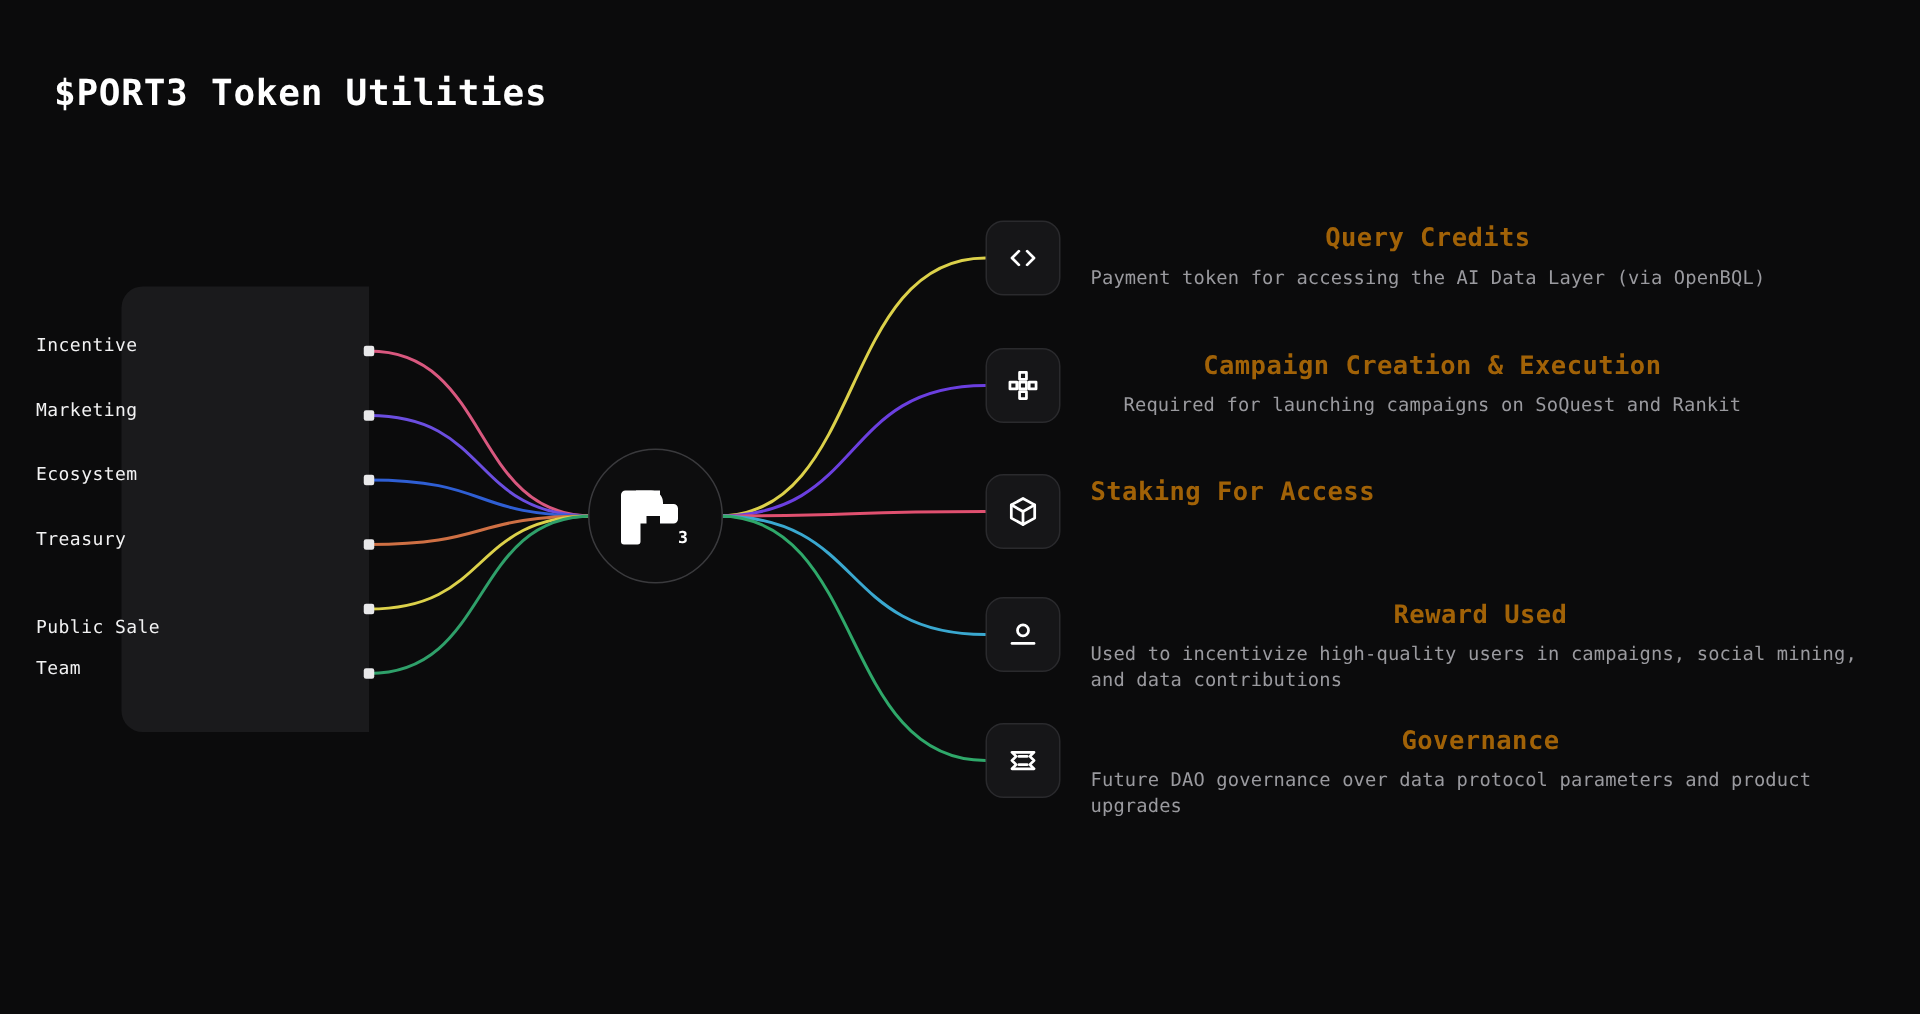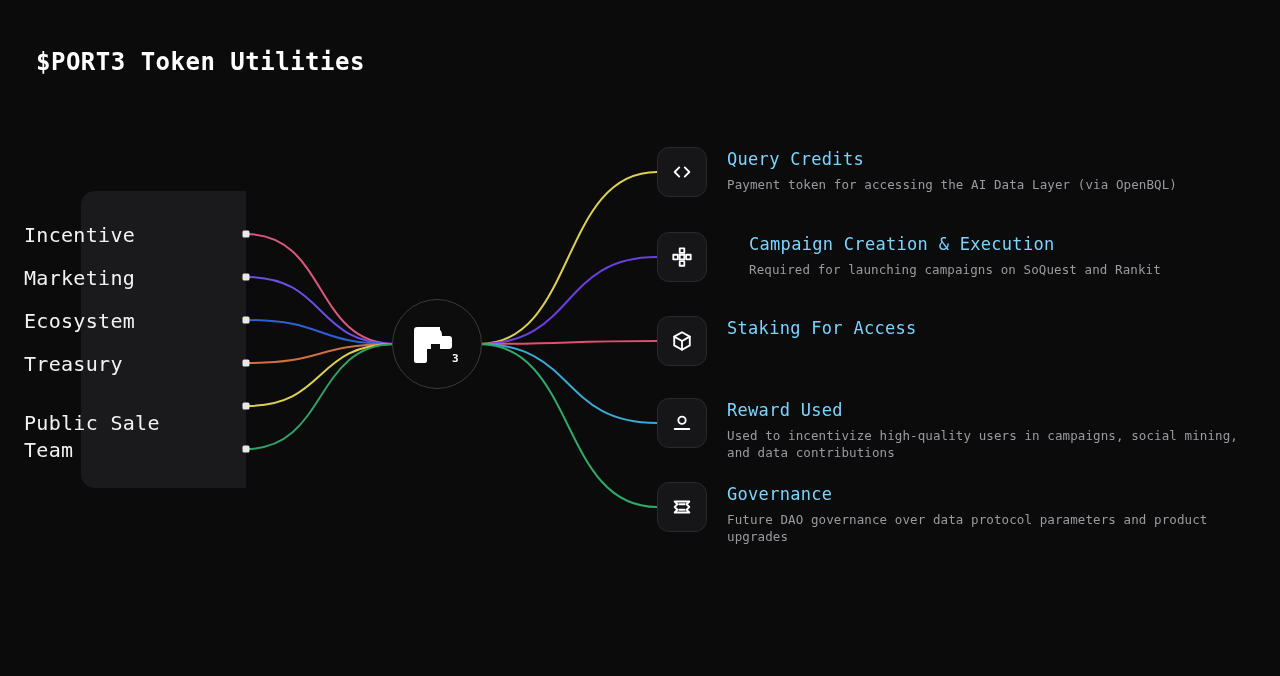--- a/index.html
+++ b/index.html
@@ -34,21 +34,21 @@
     left: 81px;
     top: 191px;
     width: 165px;
     height: 297px;
     background: #1a1a1c;
     border-radius: 14px 0 0 14px;
   }
   .source-item {
     position: absolute;
     left: 24px;
-    font-size: 20px;
+    font-size: 12px;
     font-weight: 500;
     color: #f2f2f3;
     white-space: nowrap;
     letter-spacing: 0.3px;
   }
 
   
   #connector-layer {
     position: absolute;
     left: 0;
@@ -97,25 +97,26 @@
     align-items: center;
     justify-content: center;
     flex: 0 0 auto;
   }
   .utility-text {
     margin-left: 20px;
     padding-top: 1px;
   }
   .utility-title {
     font-size: 17px;
-    font-weight: normal;
-    color: #7dd3fc;
+    font-weight: bold;
+    color: #a16207;
     letter-spacing: 0.3px;
     white-space: nowrap;
     line-height: 22px;
+    text-align: center;
   }
   .utility-desc {
     margin-top: 6px;
     font-size: 12.5px;
     color: #9a9a9f;
     line-height: 17px;
     letter-spacing: 0.1px;
     max-width: 520px;
   }
 </style>

